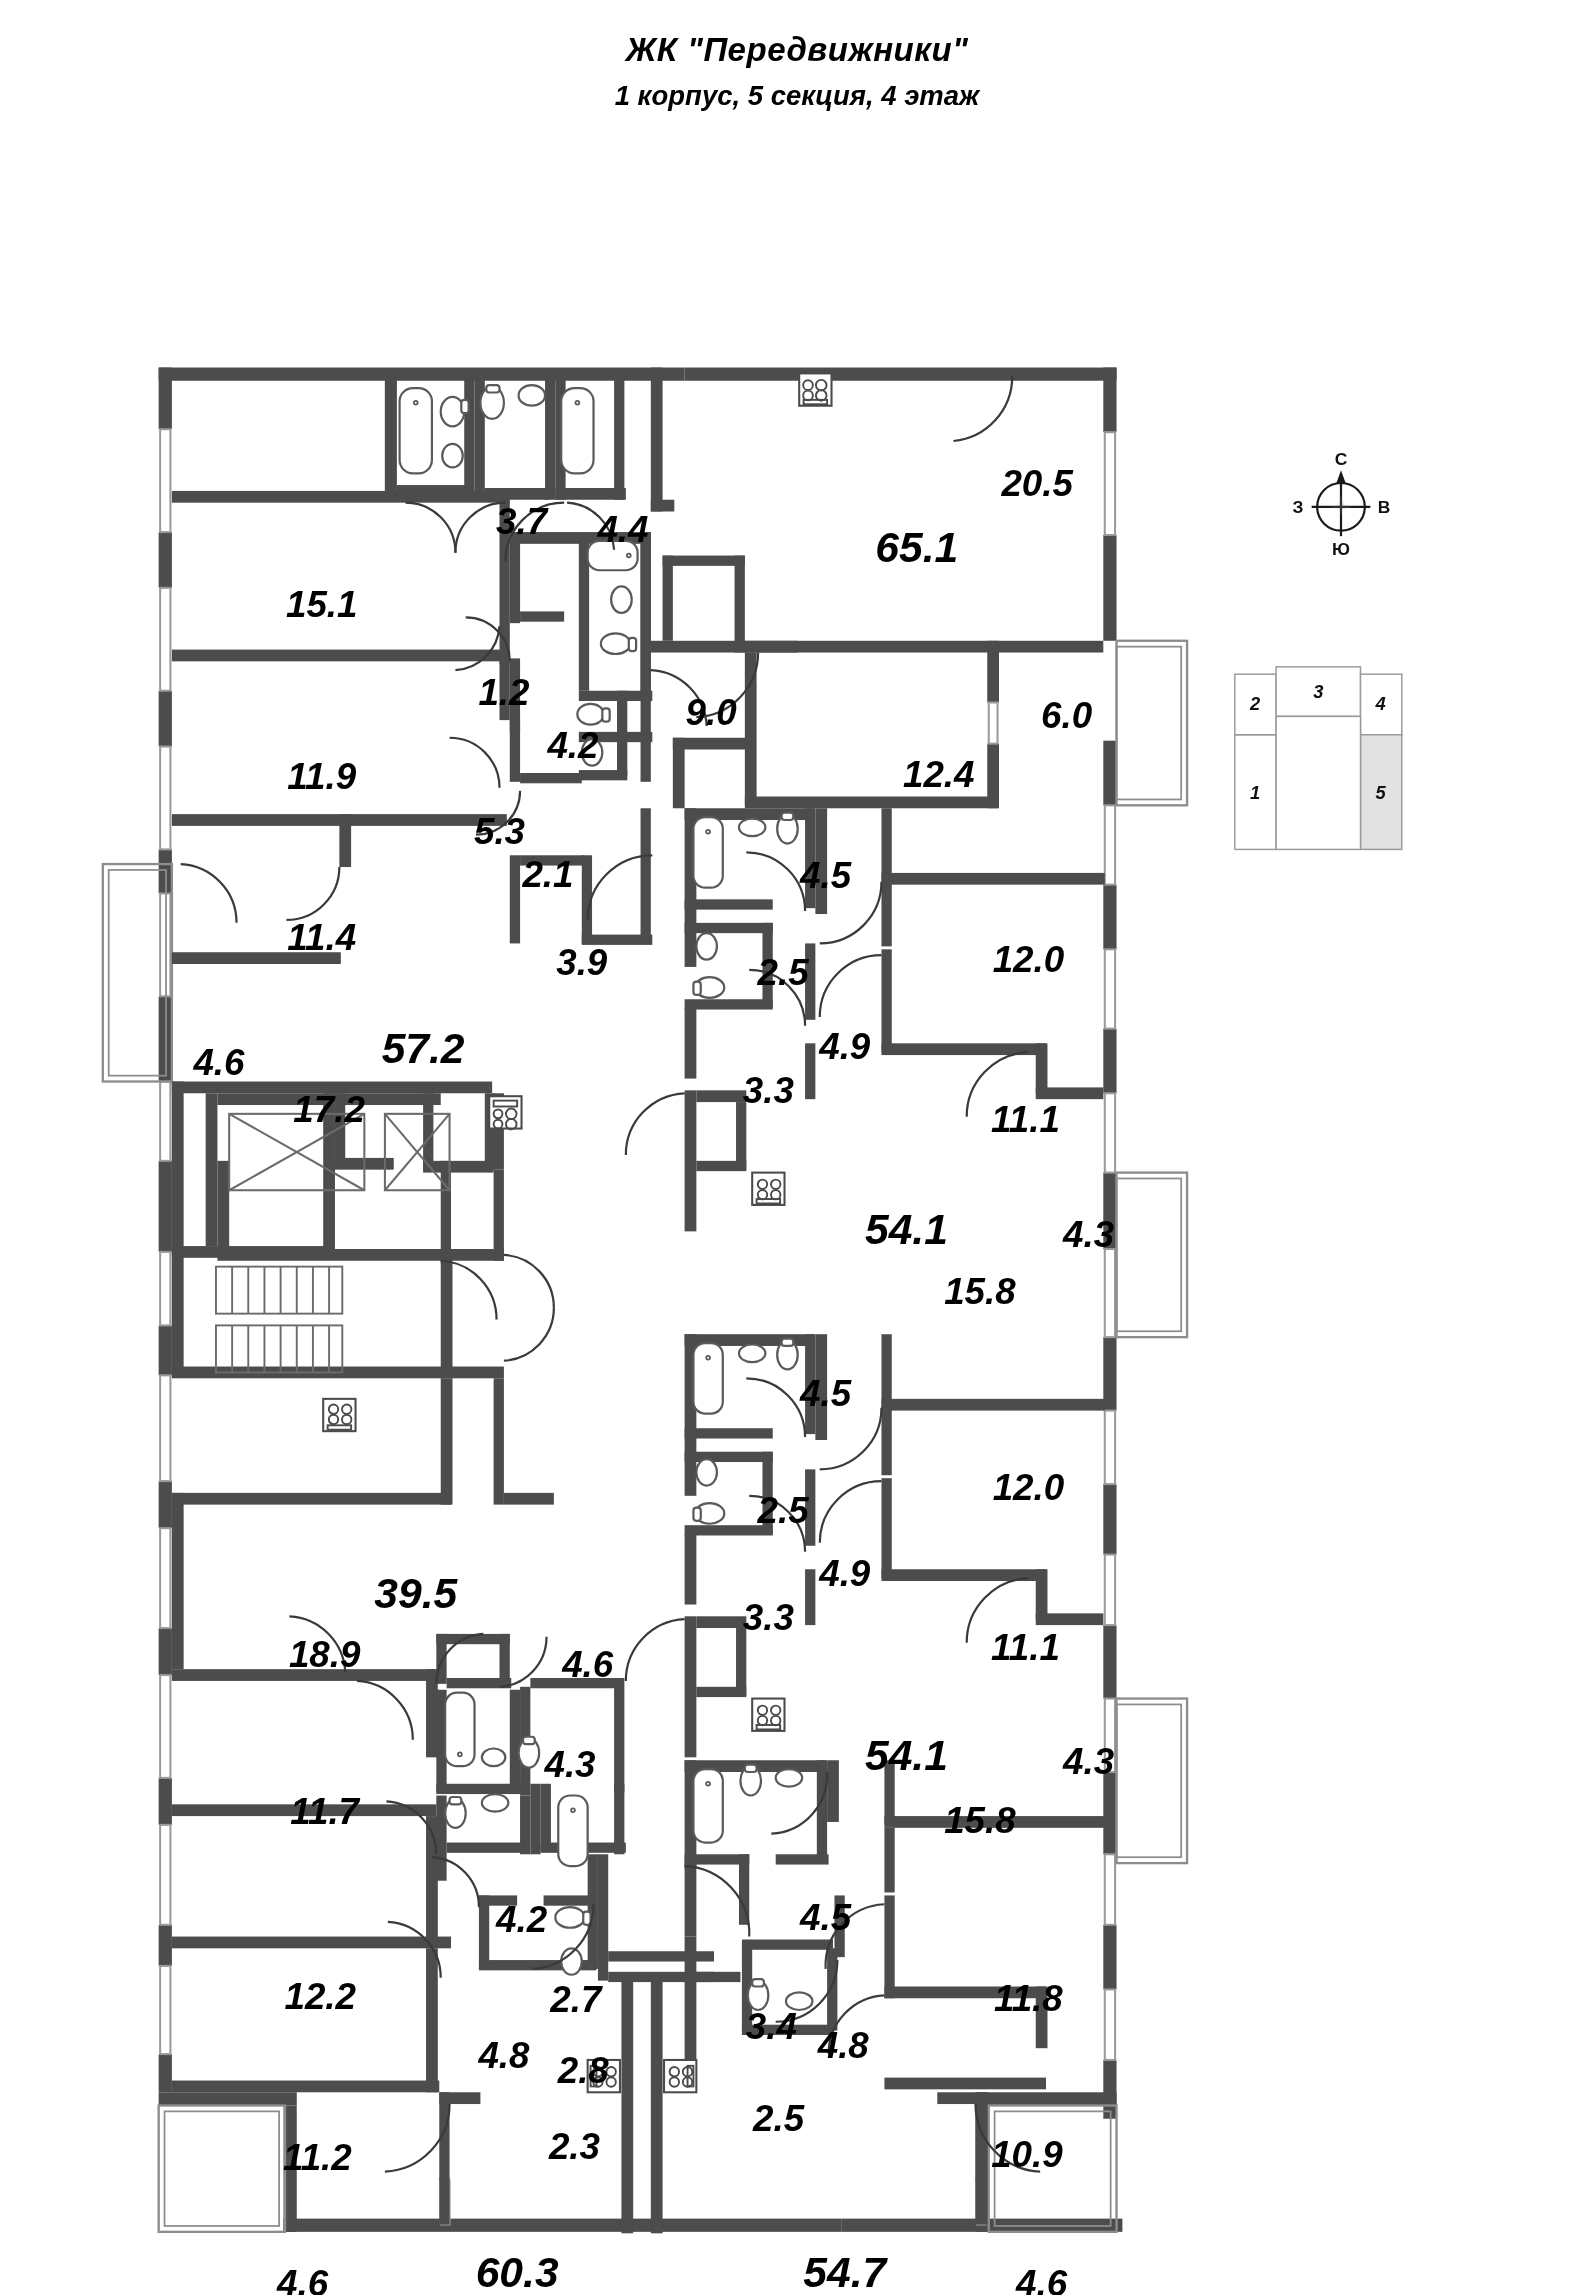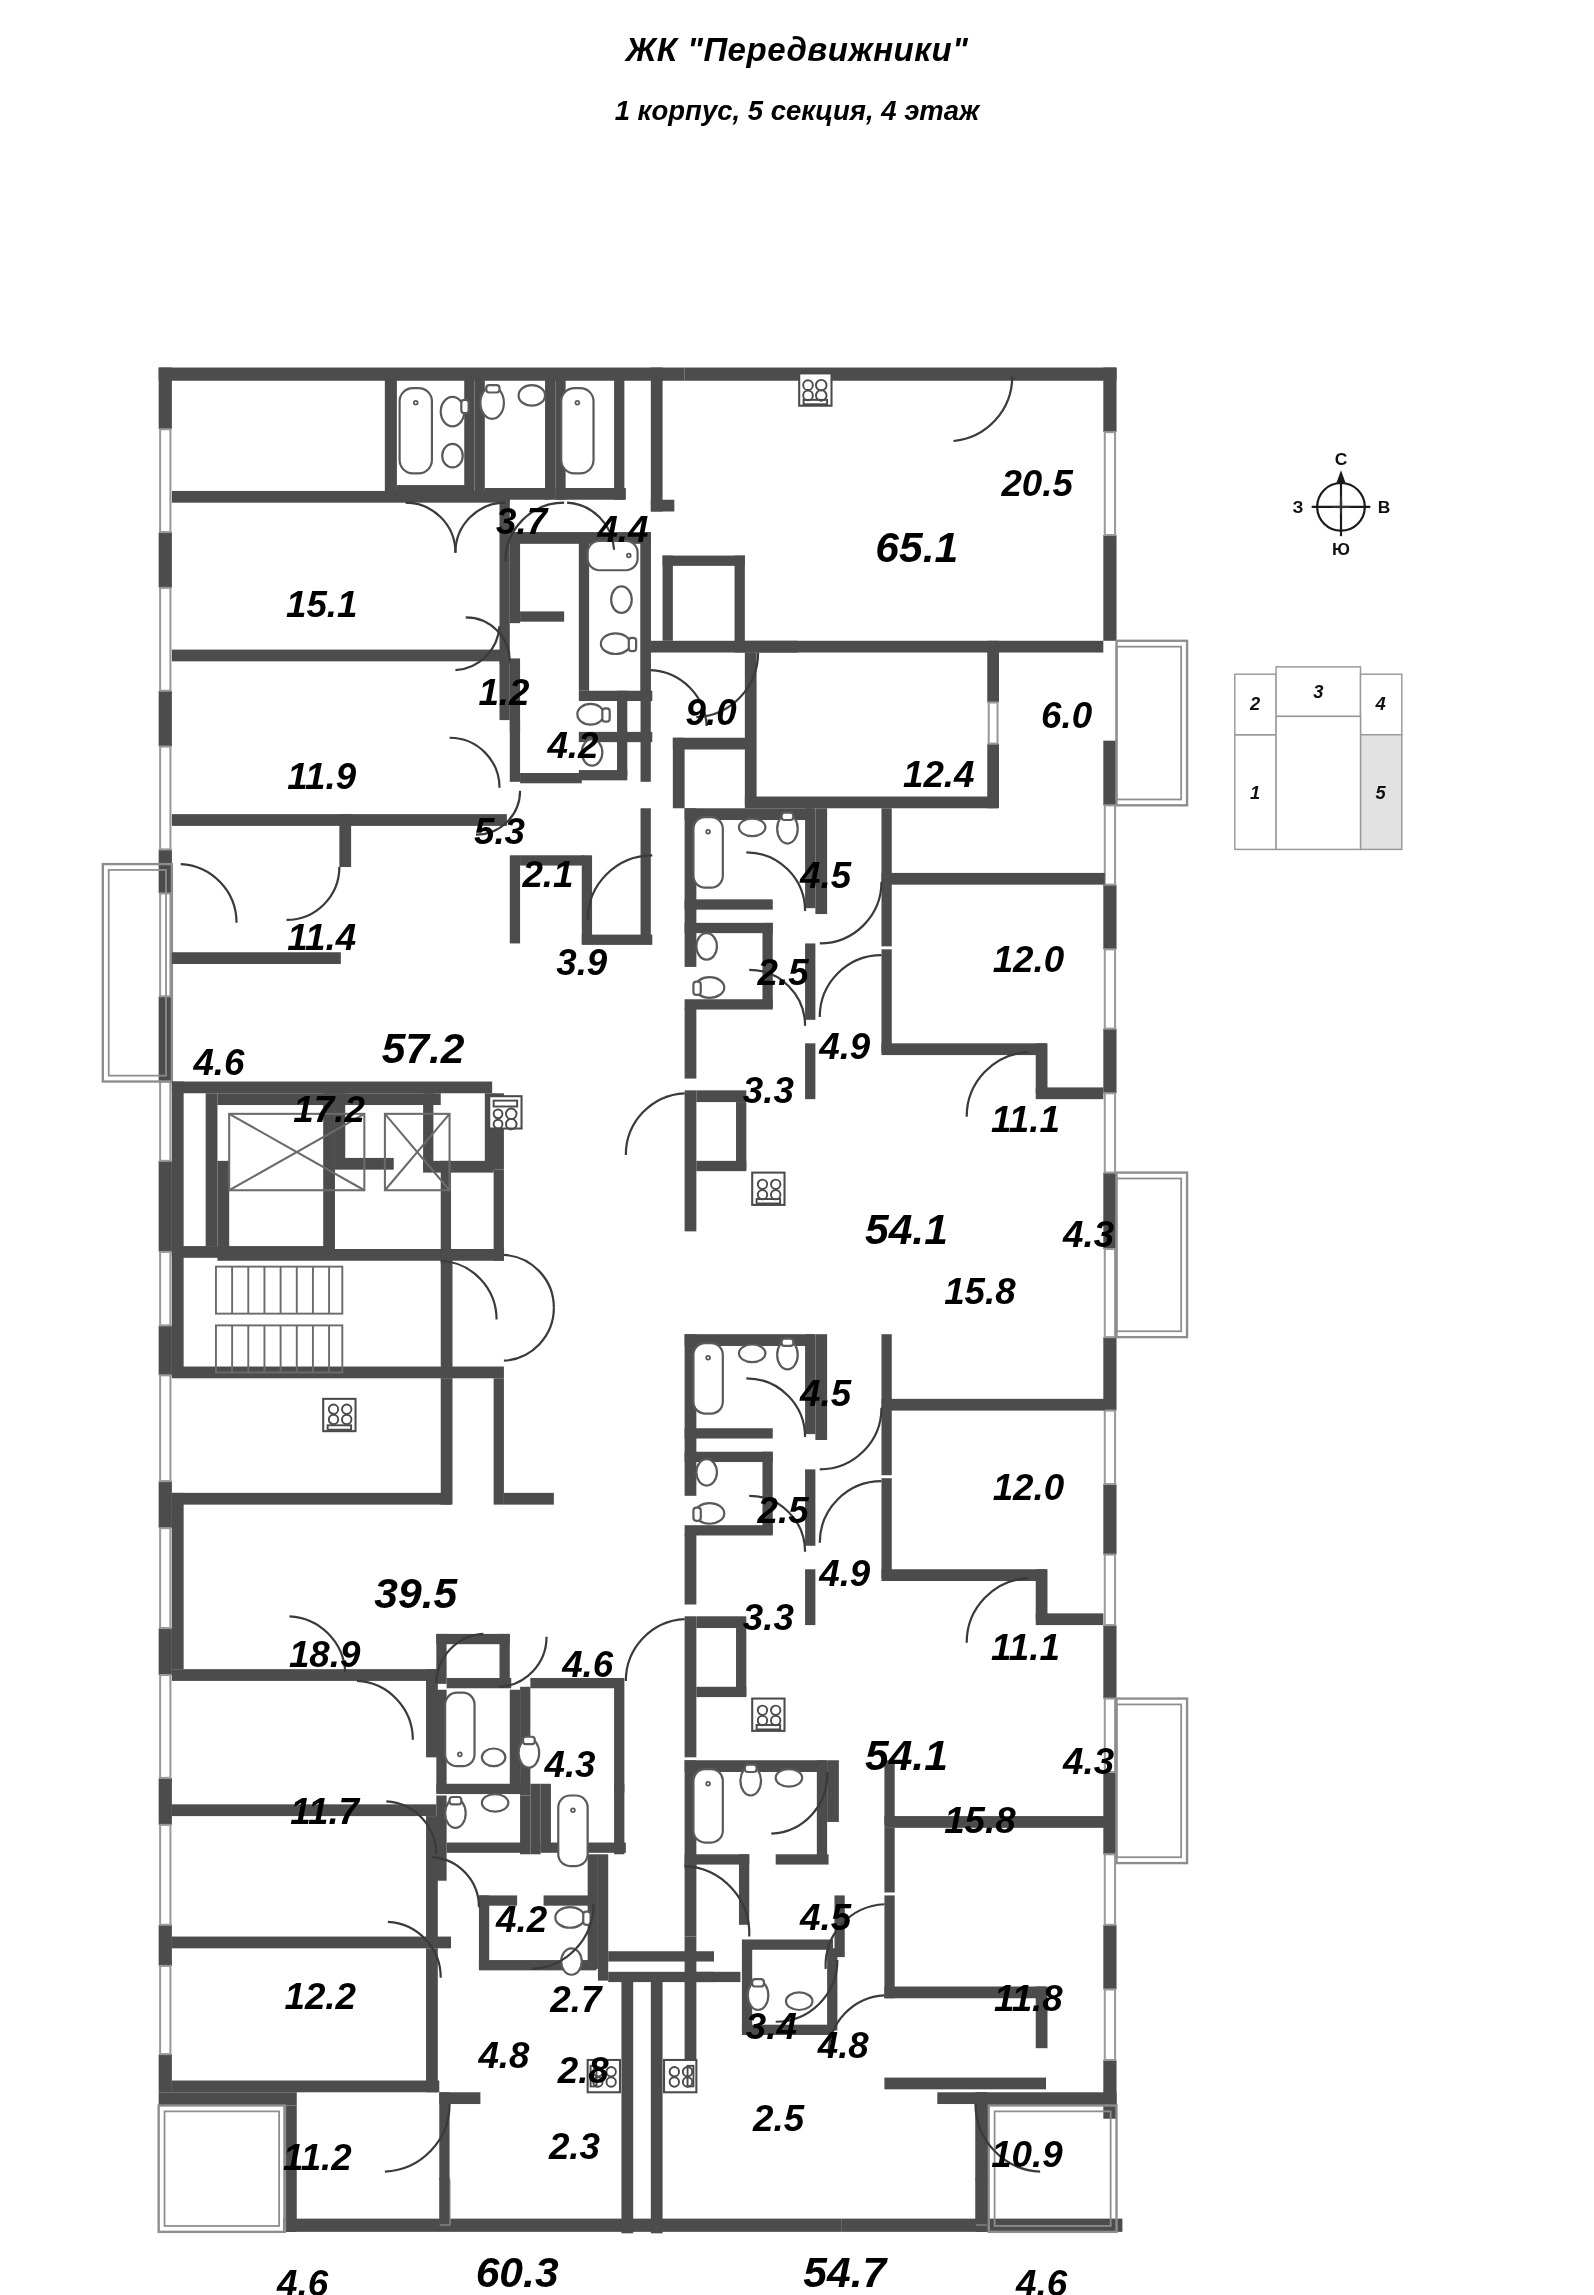--- a/index.html
+++ b/index.html
@@ -2,21 +2,21 @@
 <html style="font-size:14.7px"><head>
 <meta charset="utf-8">
 <style>
   html,body{margin:0;padding:0;background:#ffffff;}
   body{width:1594px;height:2296px;position:relative;
        font-family:"Liberation Sans","DejaVu Sans",sans-serif;color:#000;}
   #stage{position:absolute;left:0;top:0;width:1594px;height:2296px;}
 
   .title-block{position:absolute;left:0;top:31px;width:1594px;text-align:center;}
   .title-main{font-size:33px;font-style:italic;font-weight:bold;letter-spacing:0.5px;}
-  .title-sub{font-size:27.5px;font-style:italic;font-weight:bold;margin-top:26px;}
+  .title-sub{font-size:27.5px;font-style:italic;font-weight:bold;margin-top:11px;}
 
   svg.plan{position:absolute;left:0;top:0;width:1594px;height:2296px;}
 
   .wall{fill:#4c4c4c;}
   .win{fill:#ffffff;stroke:#9a9a9a;stroke-width:1.4;}
   .balc{fill:none;stroke:#8d8d8d;stroke-width:1.6;}
   .balc2{fill:none;stroke:#8d8d8d;stroke-width:1.2;}
   .door{fill:none;stroke:#3a3a3a;stroke-width:1.5;}
   .fix{fill:#ffffff;stroke:#5a5a5a;stroke-width:1.5;}
   .fixthin{fill:none;stroke:#5a5a5a;stroke-width:1.2;}

